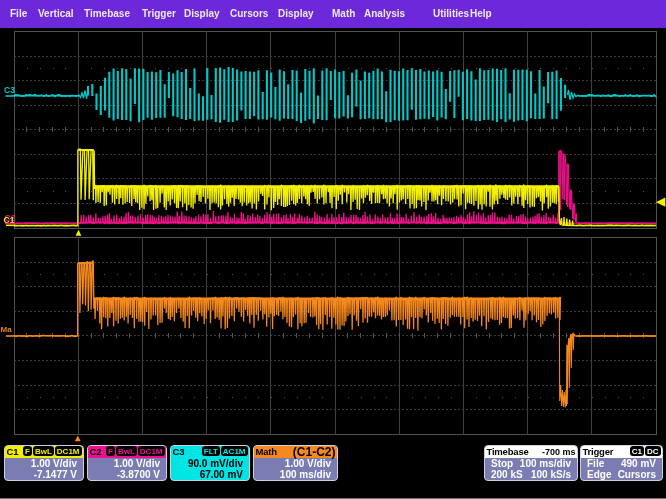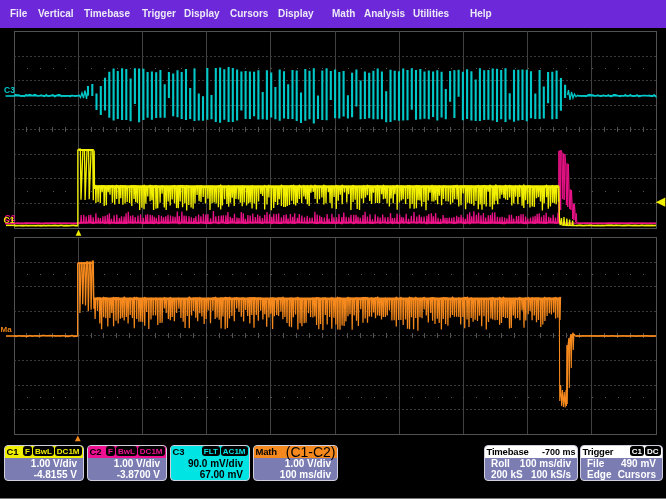--- a/index.html
+++ b/index.html
@@ -1,21 +1,21 @@
 <!DOCTYPE html>
 <html><head><meta charset="utf-8"><style>
 *{margin:0;padding:0;box-sizing:border-box}
 html,body{width:666px;height:499px;background:#000;overflow:hidden;font-family:"Liberation Sans",sans-serif}
 #menu{position:absolute;left:0;top:0;width:666px;height:28px;background:#6d28d9}
 .mi{position:absolute;top:8px;color:#eceaf6;font-size:10px;font-weight:bold}
 .wl{font-size:8.5px;font-weight:bold;font-family:"Liberation Sans",sans-serif}
 .box{position:absolute;top:445px;height:36px;border:1px solid #cfcfdd;border-radius:4px;overflow:hidden}
 .bhd{height:12px;line-height:12px;font-size:10px;font-weight:bold;padding:0 1.5px;white-space:nowrap}
 .bl{float:left;font-size:9.5px;letter-spacing:-0.2px}
-.hdr-r{float:right;font-size:14px;font-weight:normal}
+.hdr-r{float:right;font-size:12px;font-weight:bold}
 .hdr-r2{float:right;font-size:9px;font-weight:bold}
 .bdgs{float:right}
 .bdg{display:inline-block;background:#000;font-size:8px;font-weight:bold;line-height:9px;height:10px;padding:0.5px 2px 0;border-radius:3px;margin-left:1px;vertical-align:top}
 .brow{height:11px;line-height:11px;font-size:10px;font-weight:bold;padding:0 6px;white-space:nowrap}
 .brow .rr{float:right}
 .brow .rl{float:left}
 #btline{position:absolute;left:0;top:498px;width:666px;height:1px;background:#777}
 </style></head><body>
 <svg width="666" height="499" style="position:absolute;left:0;top:0">
 <g shape-rendering="crispEdges">
@@ -92,33 +92,33 @@
 <div id="menu">
     <span class="mi" style="left:10px">File</span>
     <span class="mi" style="left:38px">Vertical</span>
     <span class="mi" style="left:84px">Timebase</span>
     <span class="mi" style="left:142px">Trigger</span>
     <span class="mi" style="left:184px">Display</span>
     <span class="mi" style="left:230px">Cursors</span>
     <span class="mi" style="left:278px">Display</span>
     <span class="mi" style="left:332px">Math</span>
     <span class="mi" style="left:364px">Analysis</span>
-    <span class="mi" style="left:413px">Utilities</span>
+    <span class="mi" style="left:433px">Utilities</span>
     <span class="mi" style="left:470px">Help</span>
   </div>
 <div class="box" style="left:4px;width:80px;background:#7b7cb2">
 <div class="bhd" style="background:#f0ef00;color:#000">
       <span class="bl">C1</span>
       <span class="bdgs"><span class="bdg" style="color:#f0ef00">F</span><span class="bdg" style="color:#f0ef00">BwL</span><span class="bdg" style="color:#f0ef00">DC1M</span></span>
     </div>
 <div class="brow" style="color:#fff">
       <span class="rr">1.00 V/div</span>
     </div>
 <div class="brow" style="color:#fff">
-      <span class="rr">-4.8155 V</span>
+      <span class="rr">-7.1477 V</span>
     </div>
 </div>
 <div class="box" style="left:87px;width:80px;background:#7b7cb2">
 <div class="bhd" style="background:#ee1090;color:#000">
       <span class="bl">C2</span>
       <span class="bdgs"><span class="bdg" style="color:#ee1090">F</span><span class="bdg" style="color:#ee1090">BwL</span><span class="bdg" style="color:#ee1090">DC1M</span></span>
     </div>
 <div class="brow" style="color:#fff">
       <span class="rr">1.00 V/div</span>
     </div>
@@ -150,21 +150,21 @@
 <div class="brow" style="color:#fff">
       <span class="rr">100 ms/div</span>
     </div>
 </div>
 <div class="box" style="left:484px;width:94px;background:#7b7cb2">
 <div class="bhd" style="background:#ffffff;color:#000">
       <span class="bl">Timebase</span>
       <span class="hdr-r2">-700 ms</span>
     </div>
 <div class="brow" style="color:#fff">
-      <span class="rl">Roll</span>
+      <span class="rl">Stop</span>
       <span class="rr">100 ms/div</span>
     </div>
     <div class="brow" style="color:#fff">
       <span class="rl">200 kS</span>
       <span class="rr">100 kS/s</span>
     </div>
 </div>
 <div class="box" style="left:580px;width:83px;background:#7b7cb2">
 <div class="bhd" style="background:#ffffff;color:#000">
       <span class="bl">Trigger</span>

